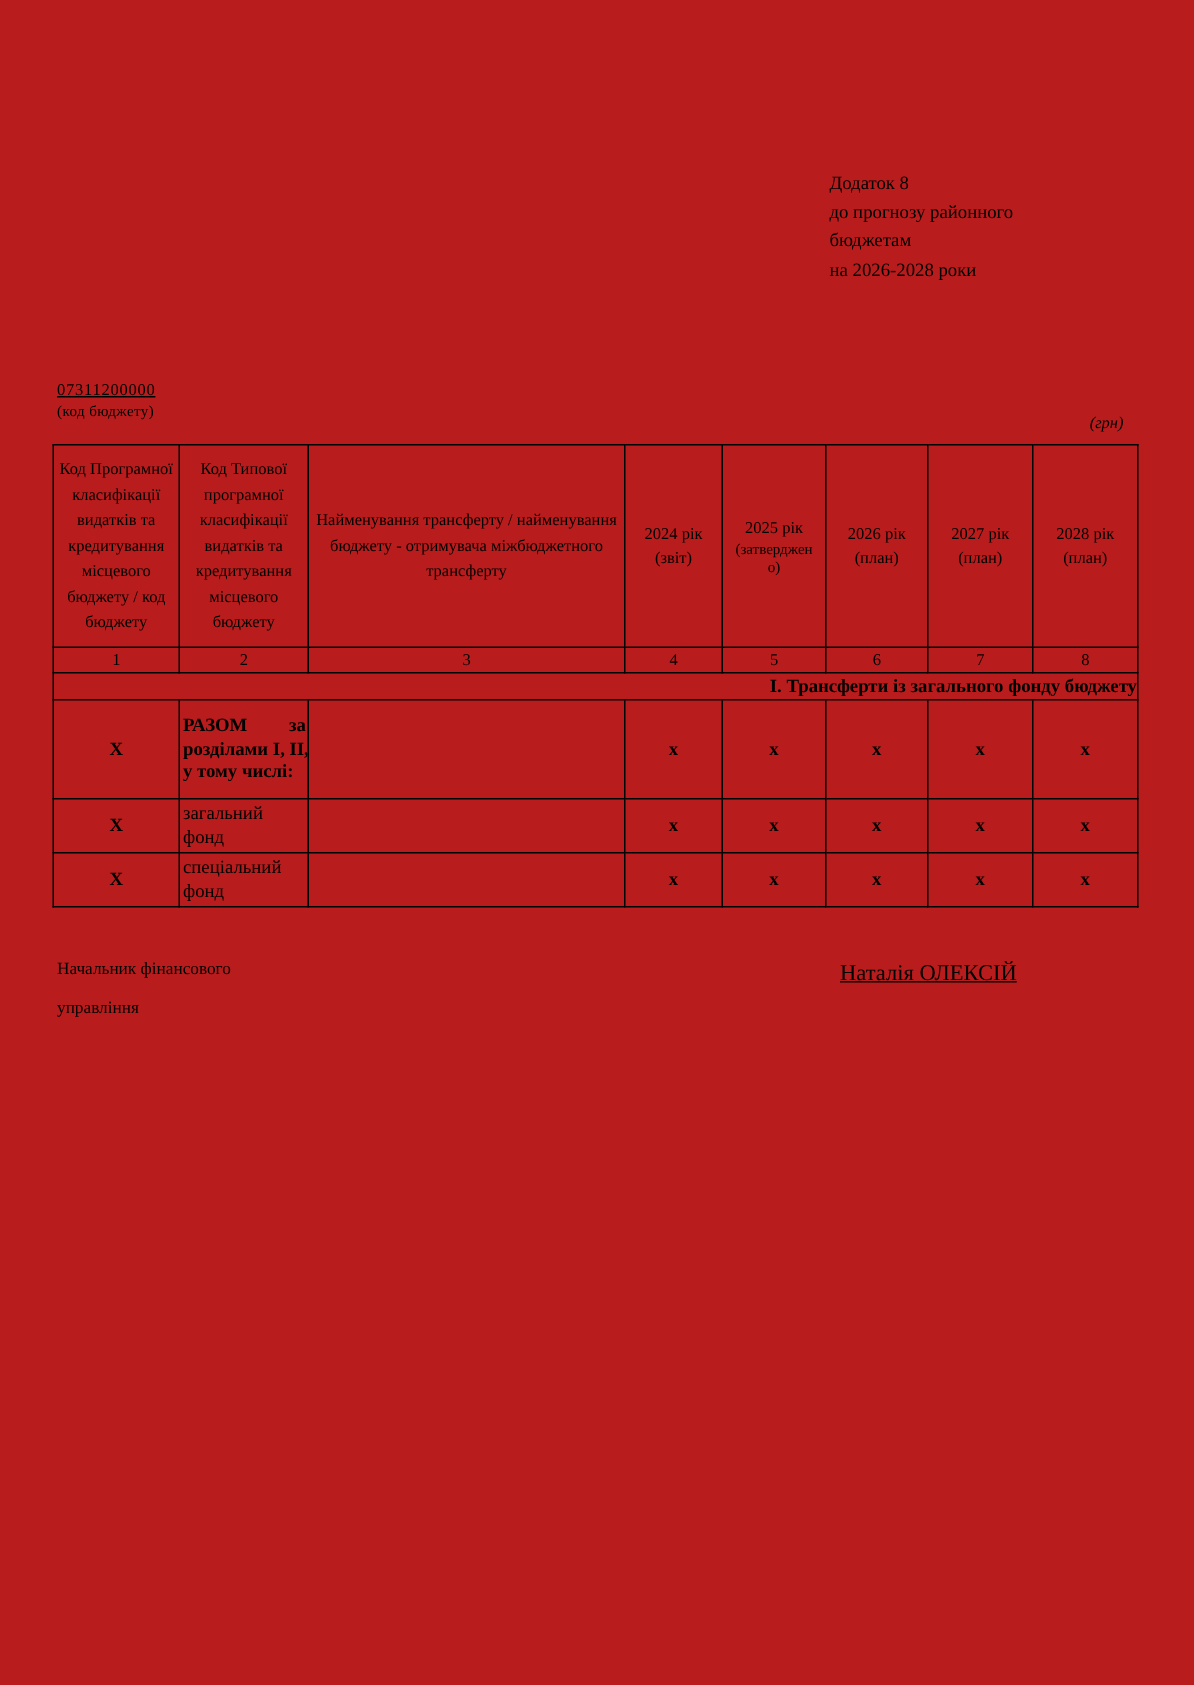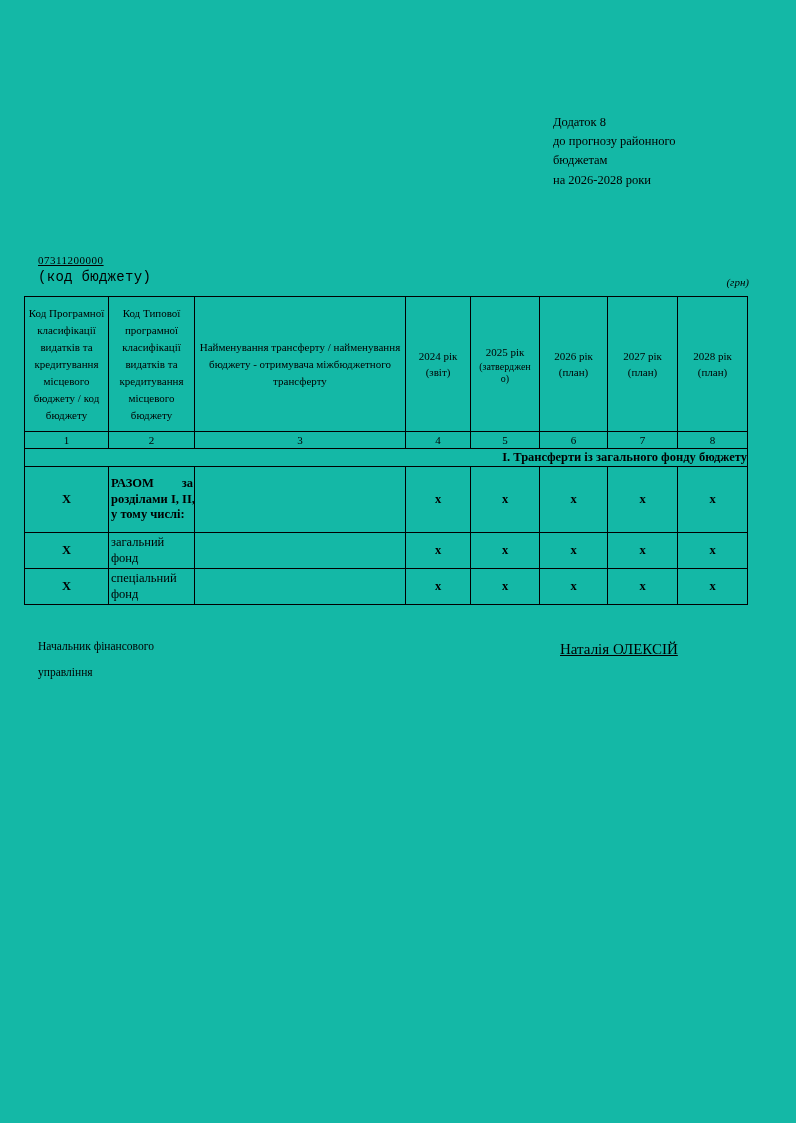--- a/index.html
+++ b/index.html
@@ -1,21 +1,21 @@
 <!DOCTYPE html>
 <html><head>
 <meta charset="utf-8">
 <style>
   * { margin: 0; padding: 0; box-sizing: border-box; }
   html, body { background: #ffffff; }
   .page {
     position: relative;
     width: 796px;
     height: 1123px;
-    background: #14b8a6;
+    background: #b91c1c;
     font-family: "Liberation Serif", "DejaVu Serif", serif;
     color: #000;
     overflow: hidden;
   }
 
   
   .appendix {
     position: absolute;
     left: 553px;
     top: 113px;
@@ -36,38 +36,38 @@
     line-height: 19px;
   }
 
   
   .code-block { position: absolute; left: 38px; top: 254px; }
   .code-value {
     font-size: 11px;
     text-decoration: underline;
     letter-spacing: 0.5px;
   }
-  .code-label { font-size: 14px; margin-top: 3px; letter-spacing: 0.3px; font-family: Liberation Mono, monospace; }
+  .code-label { font-size: 10px; margin-top: 3px; letter-spacing: 0.3px; }
 
   
   .grn-note {
     position: absolute;
     left: 53px;
     top: 276px;
     width: 723px;
     text-align: right;
     padding-right: 27px;
     font-style: italic;
     font-size: 11px;
   }
 
   
   table.main {
     position: absolute;
-    left: 24px;
+    left: 35px;
     top: 296px;
     width: 723px;
     border-collapse: collapse;
     table-layout: fixed;
   }
   table.main th, table.main td {
     border: 1px solid #000;
     vertical-align: middle;
     overflow: hidden;
   }

